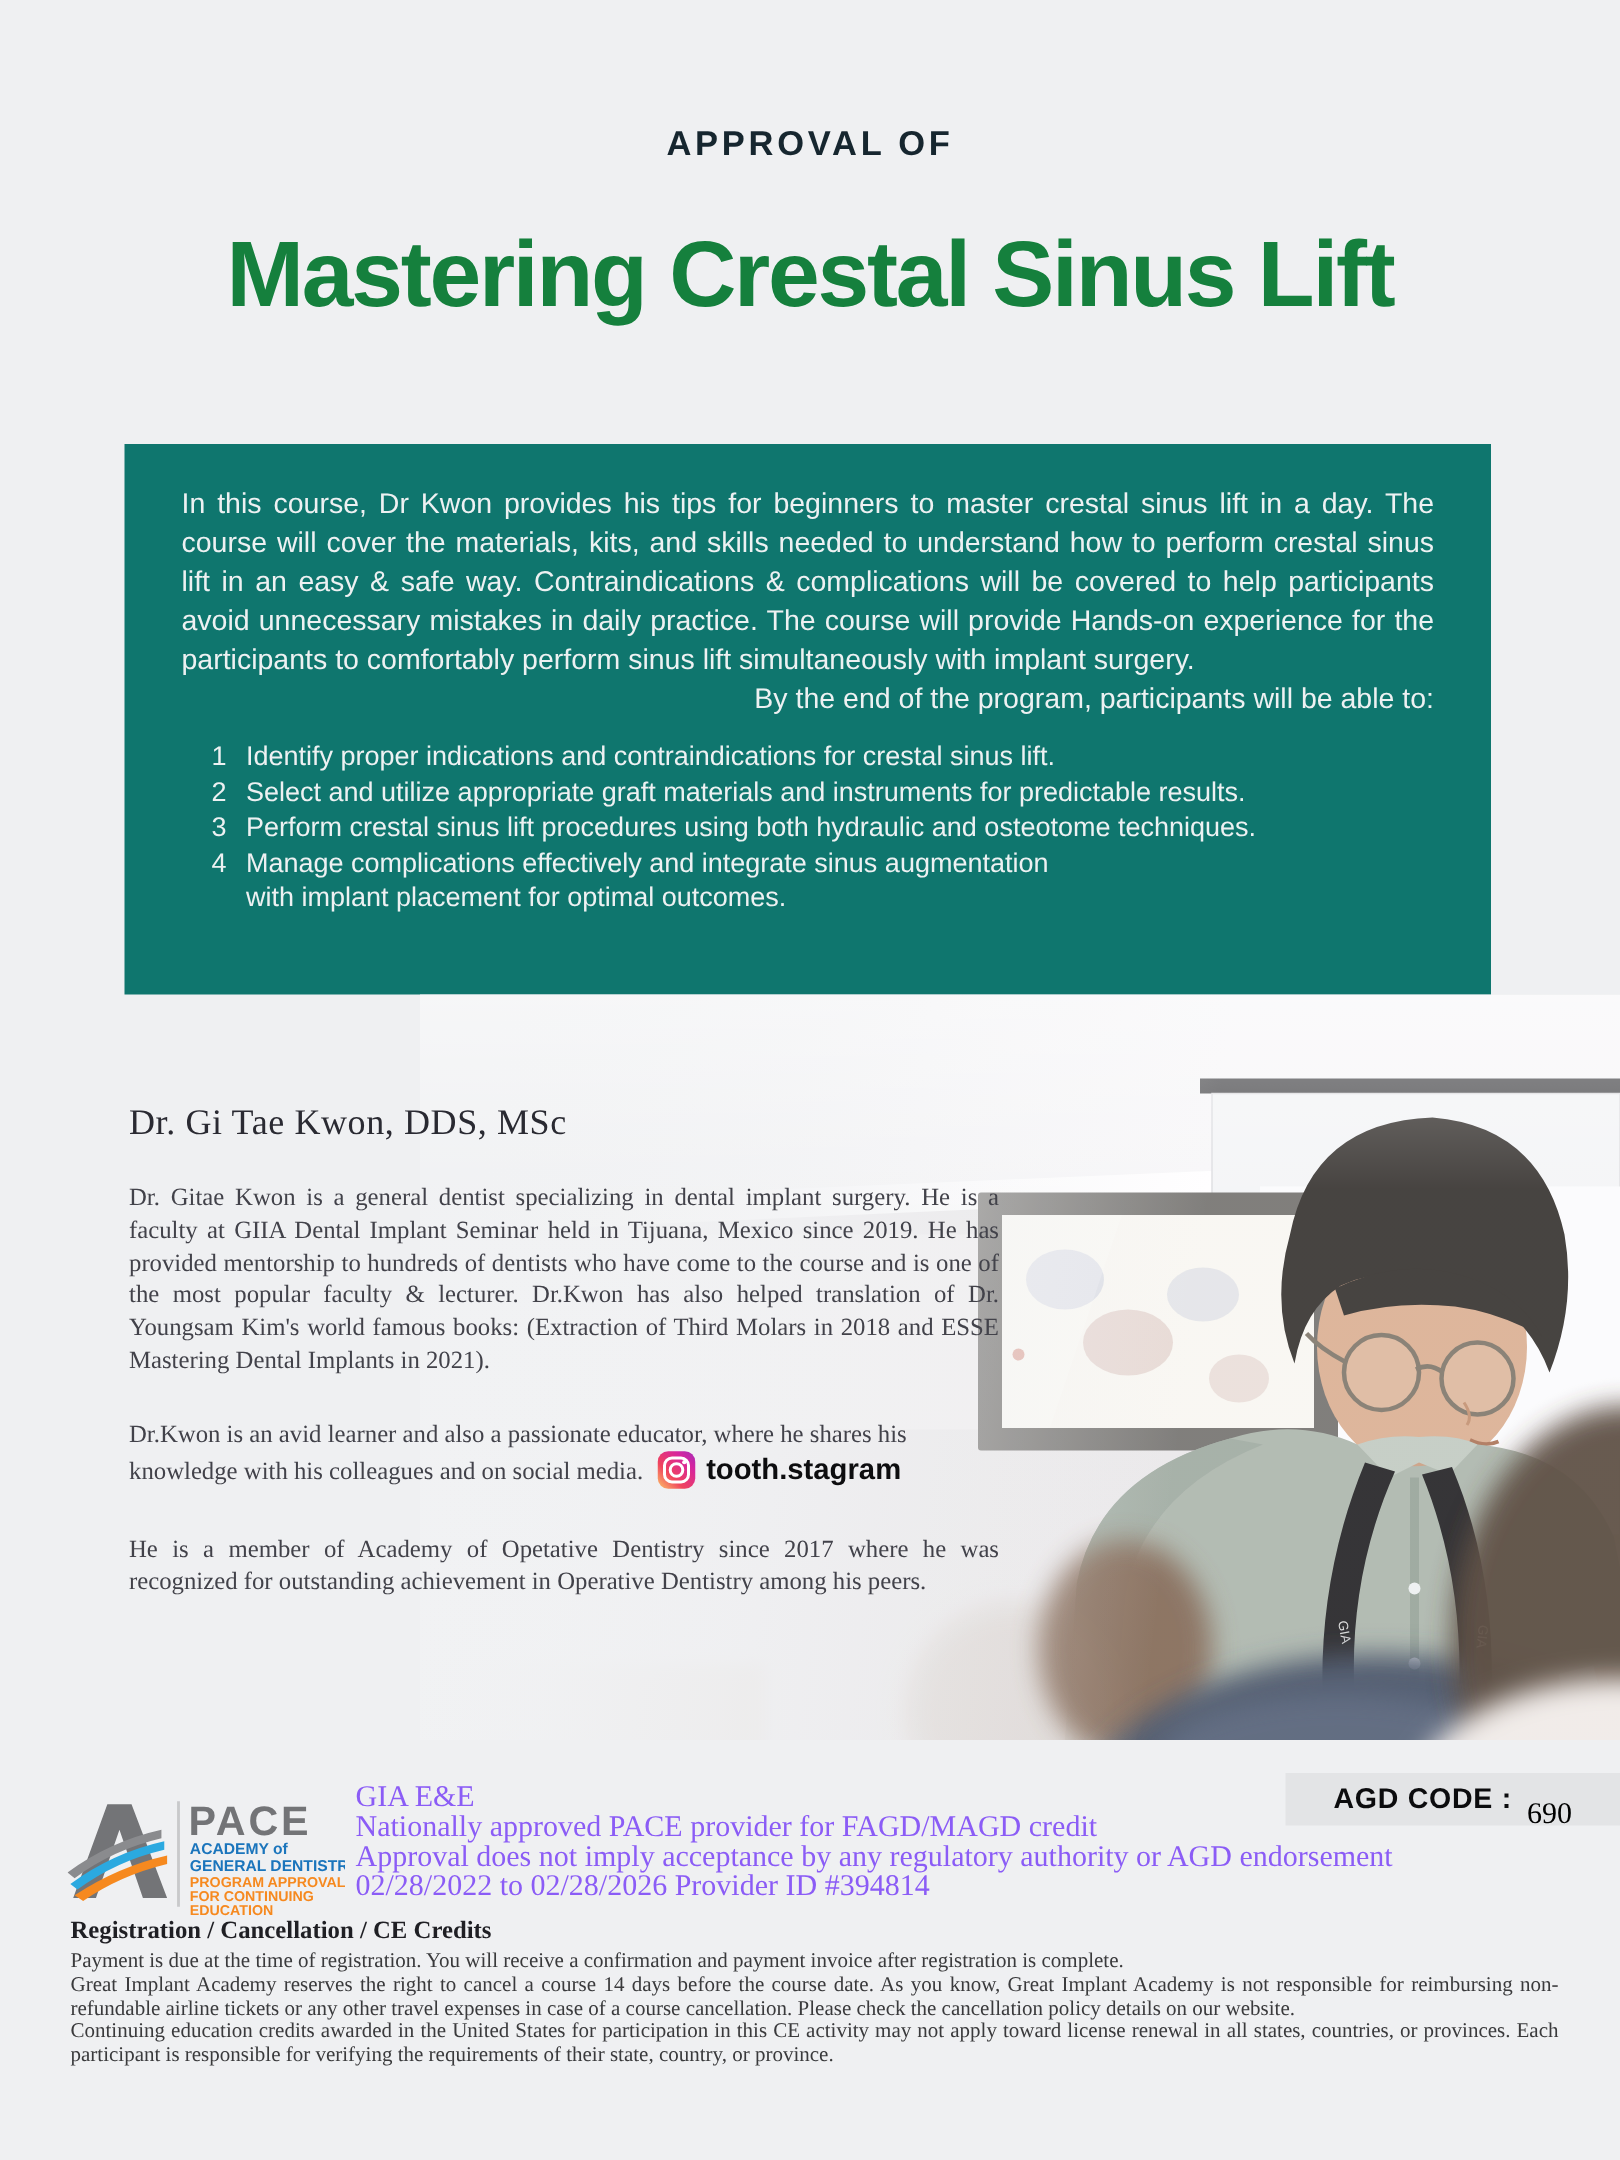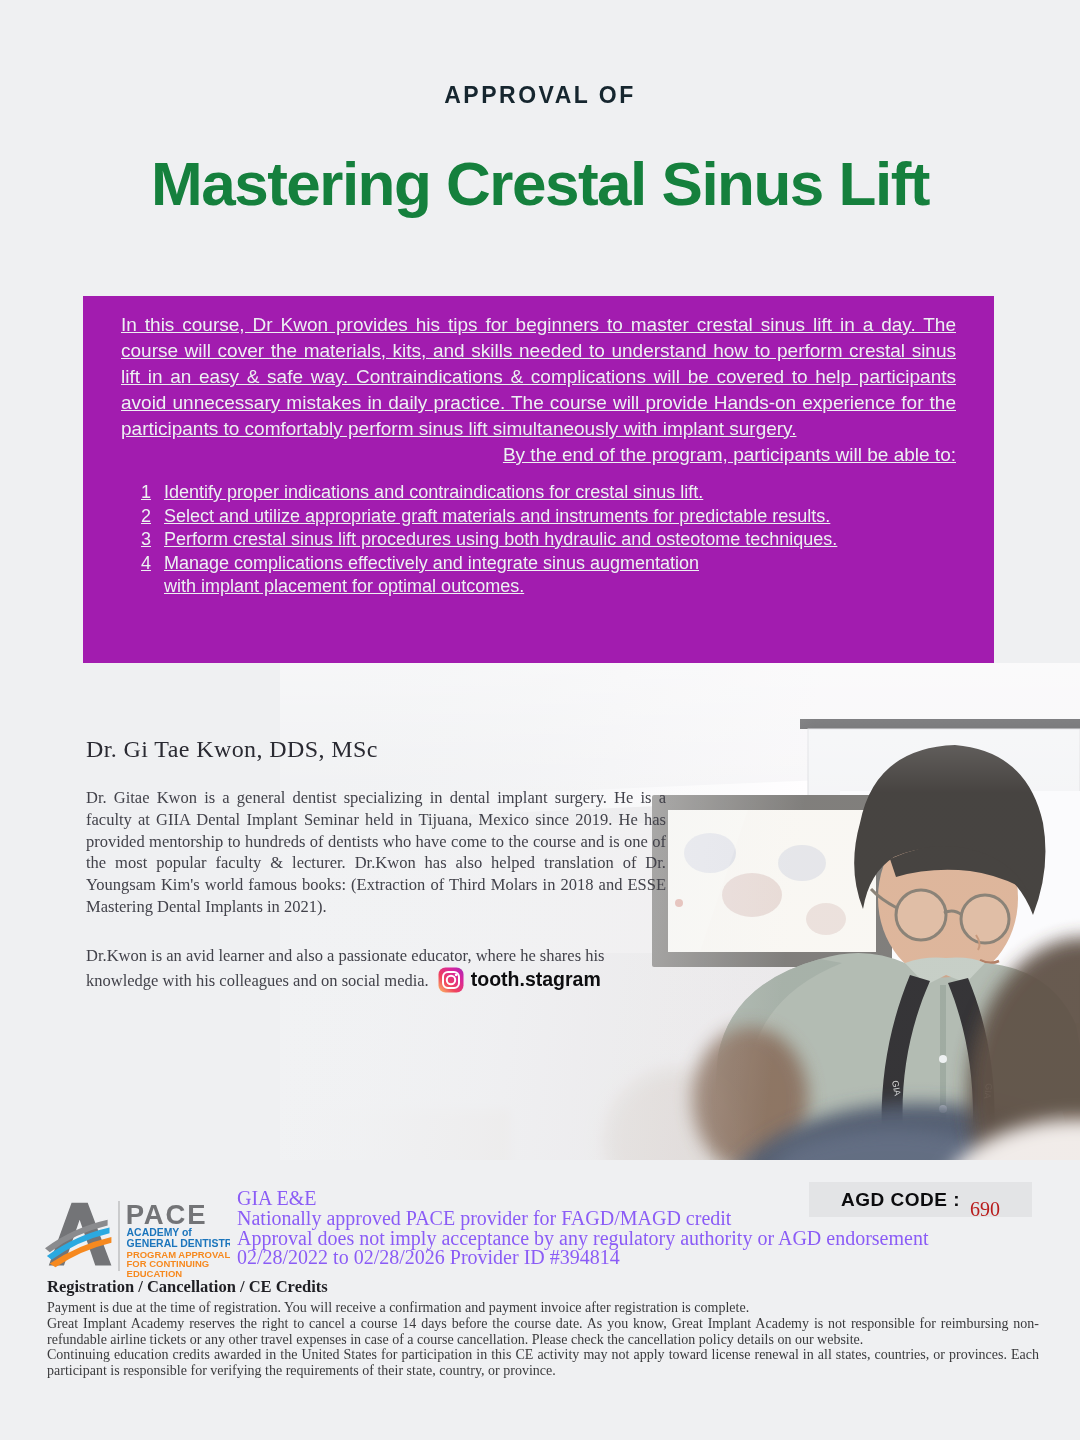--- a/index.html
+++ b/index.html
@@ -14,23 +14,22 @@
     position:absolute;top:82px;left:0;width:1080px;text-align:center;
     font-size:23px;font-weight:700;letter-spacing:2.5px;color:#16262f;
   }
   .main-title{
     position:absolute;top:148px;left:0;width:1080px;text-align:center;
     font-size:62px;font-weight:800;letter-spacing:-1.5px;color:#15803d;
   }
   
   .course-box{
     position:absolute;left:83px;top:296px;width:911px;height:367px;
-    background:#a21caf;box-sizing:border-box;padding:16px 38px 0 38px;
+    background:#0f766e;box-sizing:border-box;padding:28px 38px 0 38px;
     color:#edf1f2;
-    text-decoration:underline;
   }
   .course-box p{margin:0;font-size:19px;line-height:26px;text-align:justify;}
   .course-box .lead-in{text-align:right;}
   .objectives{margin-top:13px;margin-left:20px;}
   .obj-row{display:flex;font-size:18px;line-height:23.5px;}
   .obj-num{width:14px;flex:0 0 14px;text-align:left;font-weight:500;}
   .obj-text{margin-left:9px;}
   .obj-cont{margin-left:23px;font-size:18px;line-height:23.5px;}
   
   .photo{
@@ -64,25 +63,25 @@
     font-family:"Liberation Sans",sans-serif;font-weight:700;font-size:19.5px;color:#0d0d0f;
   }
   
   .pace-logo{position:absolute;left:45px;top:1194px;z-index:4;}
   .credits{
     position:absolute;left:237px;top:1189px;width:660px;
     font-family:"Liberation Serif",serif;color:#8b5cf6;font-size:20px;line-height:19.8px;
   }
   .credits div{white-space:nowrap;}
   .agd-badge{
-    position:absolute;left:809px;top:1182px;width:223px;height:35px;
+    position:absolute;left:857px;top:1182px;width:223px;height:35px;
     background:#e3e4e6;display:flex;align-items:center;justify-content:center;gap:10px;
   }
   .agd-label{font-weight:800;font-size:19px;letter-spacing:.5px;color:#0c0c0e;}
-  .agd-value{font-family:"Liberation Serif",serif;font-size:20px;color:#b91c1c;margin-top:20px;}
+  .agd-value{font-family:"Liberation Serif",serif;font-size:20px;color:#000000;margin-top:20px;}
   
   .policy{
     position:absolute;left:47px;top:1277px;width:992px;
     font-family:"Liberation Serif",serif;color:#3a3a3c;
   }
   .policy h3{margin:0 0 3px 0;font-size:16.5px;font-weight:700;color:#1f1f24;}
   .policy p{margin:0;font-size:14px;line-height:15.8px;text-align:justify;}
 </style>
 </head>
 <body>
@@ -196,20 +195,21 @@
               <stop offset="0.35" stop-color="#f0445d"></stop>
               <stop offset="0.75" stop-color="#d6249f"></stop>
               <stop offset="1" stop-color="#a22db8"></stop>
             </linearGradient>
           </defs>
           <rect x="0.5" y="0.5" width="25" height="25" rx="7" fill="url(#igg)"></rect>
           <rect x="5" y="5" width="16" height="16" rx="5" fill="none" stroke="#ffffff" stroke-width="2"></rect>
           <circle cx="13" cy="13" r="4.2" fill="none" stroke="#ffffff" stroke-width="2"></circle>
           <circle cx="18.2" cy="7.8" r="1.4" fill="#ffffff"></circle>
         </svg></span><span class="ig-handle">tooth.stagram</span></p>
+  <p class="p3">He is a member of Academy of Opetative Dentistry since 2017 where he was recognized for outstanding achievement in Operative Dentistry among his peers.</p>
 </div>
 
 <div class="pace-logo">
   <svg width="185" height="84" viewBox="0 0 195 86">
     <path d="M28 8 L45 8 L70 74 L53 74 L36.5 26 L20 74 L4 74 Z" fill="#737477"></path>
     <path d="M0 56 Q30 34 66 26 L66 32 Q32 40 5 60 Z" fill="#8a8b8e"></path>
     <path d="M2 64 Q32 42 68 34 L68 40 Q34 48 7 68 Z" fill="#2ba9e0"></path>
     <path d="M5 72 Q35 52 70 44 L70 50 Q37 58 11 76 Z" fill="#f6891f"></path>
     <line x1="78" y1="6" x2="78" y2="80" stroke="#c8c9cb" stroke-width="2"></line>
     <text x="85" y="30" font-family="Liberation Sans, sans-serif" font-weight="800" font-size="29" letter-spacing="2" fill="#737477">PACE</text>

